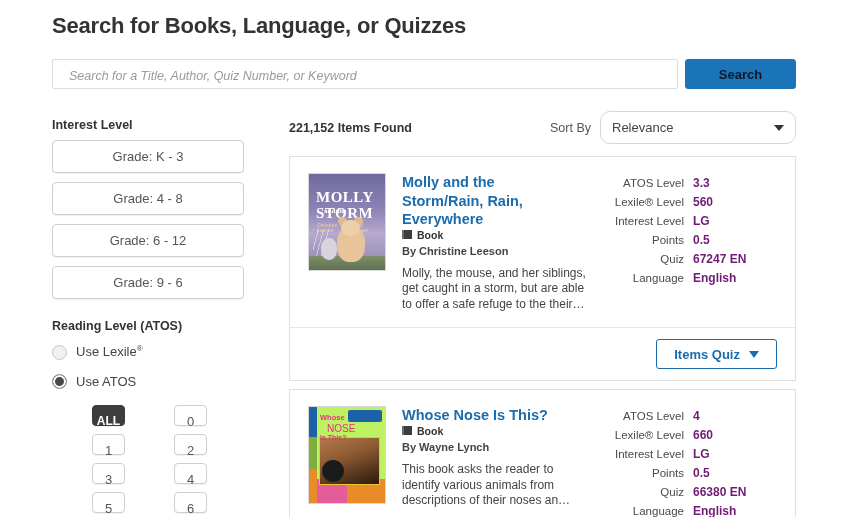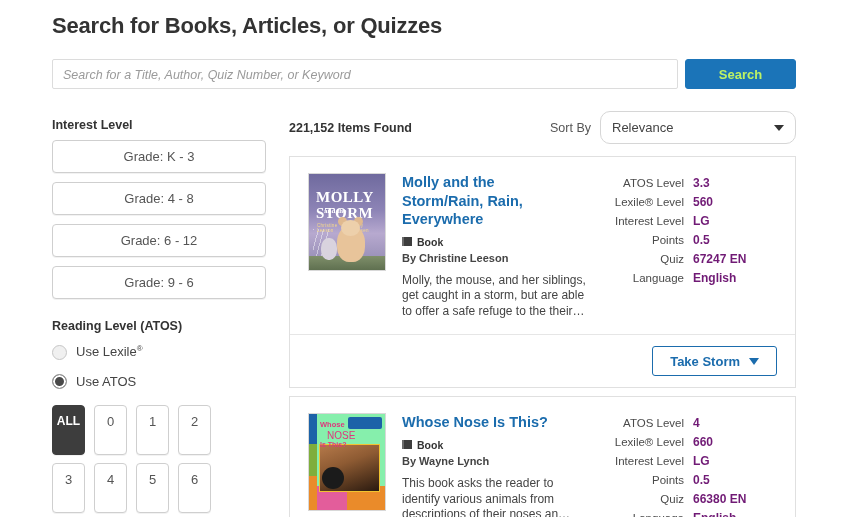--- a/index.html
+++ b/index.html
@@ -40,40 +40,40 @@
     display: flex;
     align-items: stretch;
   }
 
   .search-input {
     width: 626px;
     height: 30px;
     border: 1px solid #dcdcdc;
     background: #ffffff;
     border-radius: 2px;
-    padding: 0 10px;
+    padding: 0 16px;
     font-family: "Liberation Sans", sans-serif;
-    font-size: 13px;
+    font-size: 15px;
     color: #a16207;
     outline: none;
   }
   .search-input::placeholder {
     color: #9a9a9a;
     font-style: italic;
     font-size: 12.5px;
   }
 
   .search-button {
     margin-left: 7px;
     width: 111px;
     height: 30px;
     background: #1b74b8;
     border: 1px solid #1b74b8;
     border-radius: 3px;
-    color: #bef264;
+    color: #0f172a;
     font-family: "Liberation Sans", sans-serif;
     font-size: 13px;
     font-weight: bold;
     cursor: pointer;
   }
 
   
   .sidebar {
     position: absolute;
     left: 52px;
@@ -83,21 +83,21 @@
 
   .filter-heading {
     font-size: 12.5px;
     font-weight: bold;
     color: #333333;
     margin-bottom: 8px;
   }
 
   .grade-button {
     display: block;
-    width: 214px;
+    width: 192px;
     height: 33px;
     line-height: 31px;
     margin-bottom: 9px;
     border: 1px solid #cfcfcf;
     border-radius: 4px;
     background: #ffffff;
     text-align: center;
     font-family: "Liberation Sans", sans-serif;
     font-size: 13px;
     color: #555555;
@@ -143,31 +143,32 @@
 
   .num-grid {
     margin-top: 12px;
     width: 200px;
     display: flex;
     flex-wrap: wrap;
     gap: 8px 9px;
   }
   .num-button {
     width: 33px;
-    height: 50px;
+    height: 21px;
     line-height: 31px;
     text-align: center;
     border: 1px solid #cfcfcf;
     border-radius: 4px;
     background: #ffffff;
     font-family: "Liberation Sans", sans-serif;
     font-size: 13px;
     color: #555555;
     cursor: pointer;
     box-shadow: 0 1px 0 rgba(0,0,0,0.05);
+    margin-left: 40px;
   }
   .num-button.selected {
     background: #3d3d3d;
     border-color: #3d3d3d;
     color: #ffffff;
     font-weight: bold;
     font-size: 12px;
   }
 
   
@@ -298,21 +299,21 @@
   .cover-molly .grass {
     position: absolute; bottom: 0; left: 0; right: 0; height: 14px;
     background: linear-gradient(180deg, #7f8f6a, #5f7050);
   }
   .cover-molly .rain {
     position: absolute; top: 55px; left: 4px;
     width: 16px; height: 40px;
     background: repeating-linear-gradient(-75deg, rgba(255,255,255,.45) 0 1px, transparent 1px 5px);
   }
 
-  .cover-nose { background: #86efac; }
+  .cover-nose { background: #bef264; }
   .cover-nose .band-green {
     position: absolute; left: 0; top: 0; width: 8px; height: 62px; background: #7fae3c;
   }
   .cover-nose .band-blue {
     position: absolute; left: 0; top: 0; width: 8px; height: 30px; background: #1c62a8;
   }
   .cover-nose .band-orange {
     position: absolute; left: 0; top: 62px; width: 8px; height: 36px; background: #ea8b2a;
   }
   .cover-nose .blk-pink {
@@ -357,21 +358,20 @@
     line-height: 1.28;
     text-decoration: none;
     cursor: pointer;
     max-width: 172px;
   }
   .result-title.wide { max-width: 200px; }
 
   .type-row {
     display: flex;
     align-items: center;
-    margin-top: 7px;
   }
   .book-icon {
     width: 10px; height: 9px; margin-right: 5px;
     background: #3d3d3d;
     border-left: 2px solid #6b6b6b;
     flex: none;
   }
   .type-label {
     font-size: 10.5px;
     font-weight: bold;
@@ -443,21 +443,21 @@
     border-left: 5px solid transparent;
     border-right: 5px solid transparent;
     border-top: 7px solid #1b6cad;
   }
 </style>
 </head>
 <body>
 
 <div class="page">
 
-  <h1 class="page-title">Search for Books, Articles, or Quizzes</h1>
+  <h1 class="page-title">Search for Books, Language, or Quizzes</h1>
 
   <div class="search-row">
     <input class="search-input" type="text" placeholder="Search for a Title, Author, Quiz Number, or Keyword" style="">
     <button class="search-button">Search</button>
   </div>
 
   <div class="sidebar">
 
     <div class="filter-heading">Interest Level</div>
 
@@ -559,21 +559,21 @@
           </div>
           <div class="meta-row">
             <span class="meta-label">Language</span>
             <span class="meta-value">English</span>
           </div>
         </div>
       </div>
 
       <div class="card-footer">
         <button class="take-quiz">
-          <span>Take Storm</span>
+          <span>Items Quiz</span>
           <span class="chev"></span>
         </button>
       </div>
     </div>
 
     <div class="result-card">
       <div class="card-body">
 
         <div class="cover cover-nose">
           <div class="band-green"></div>

